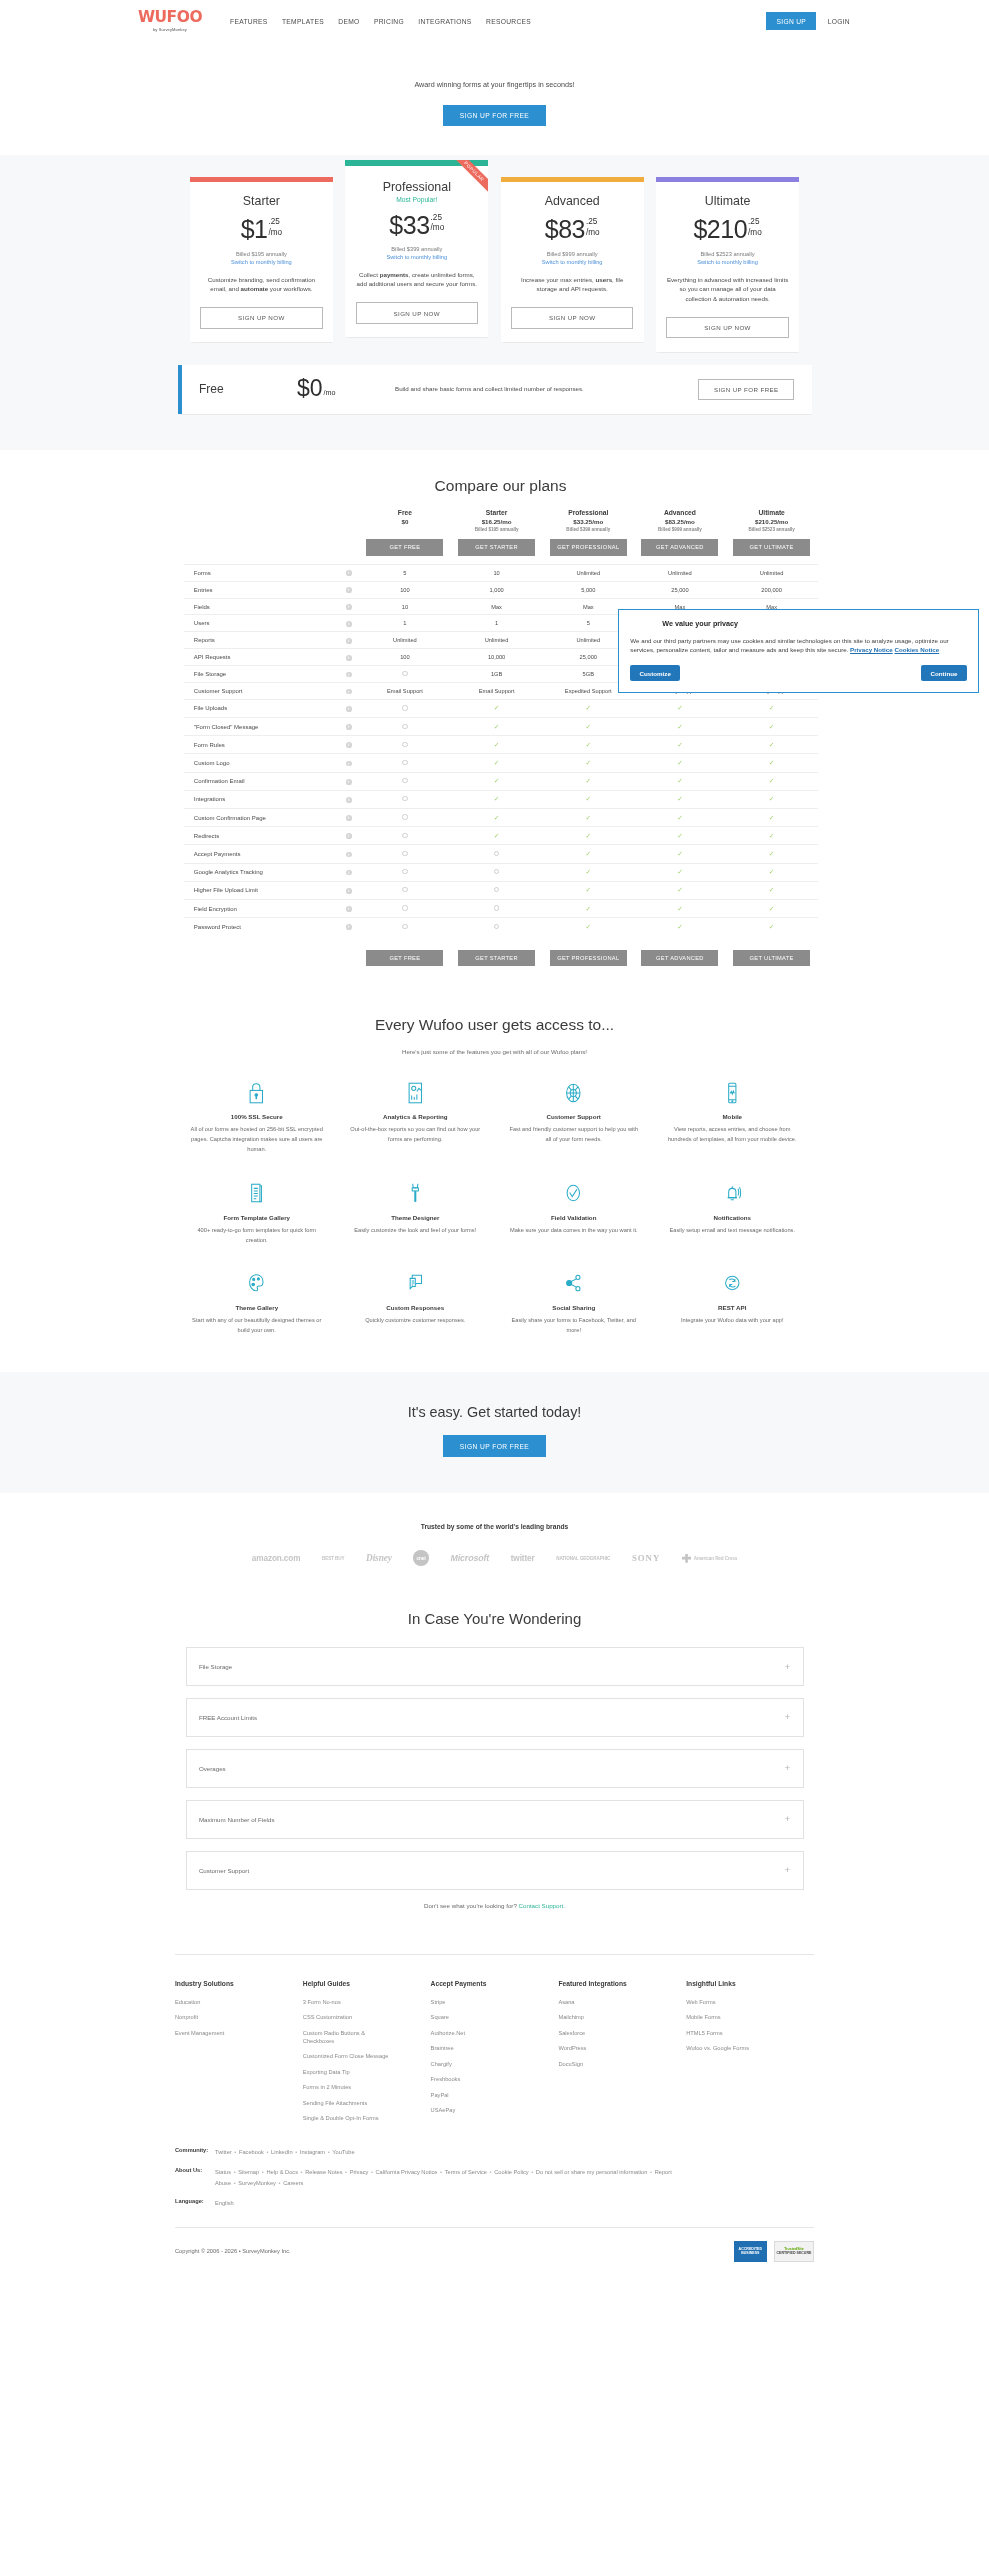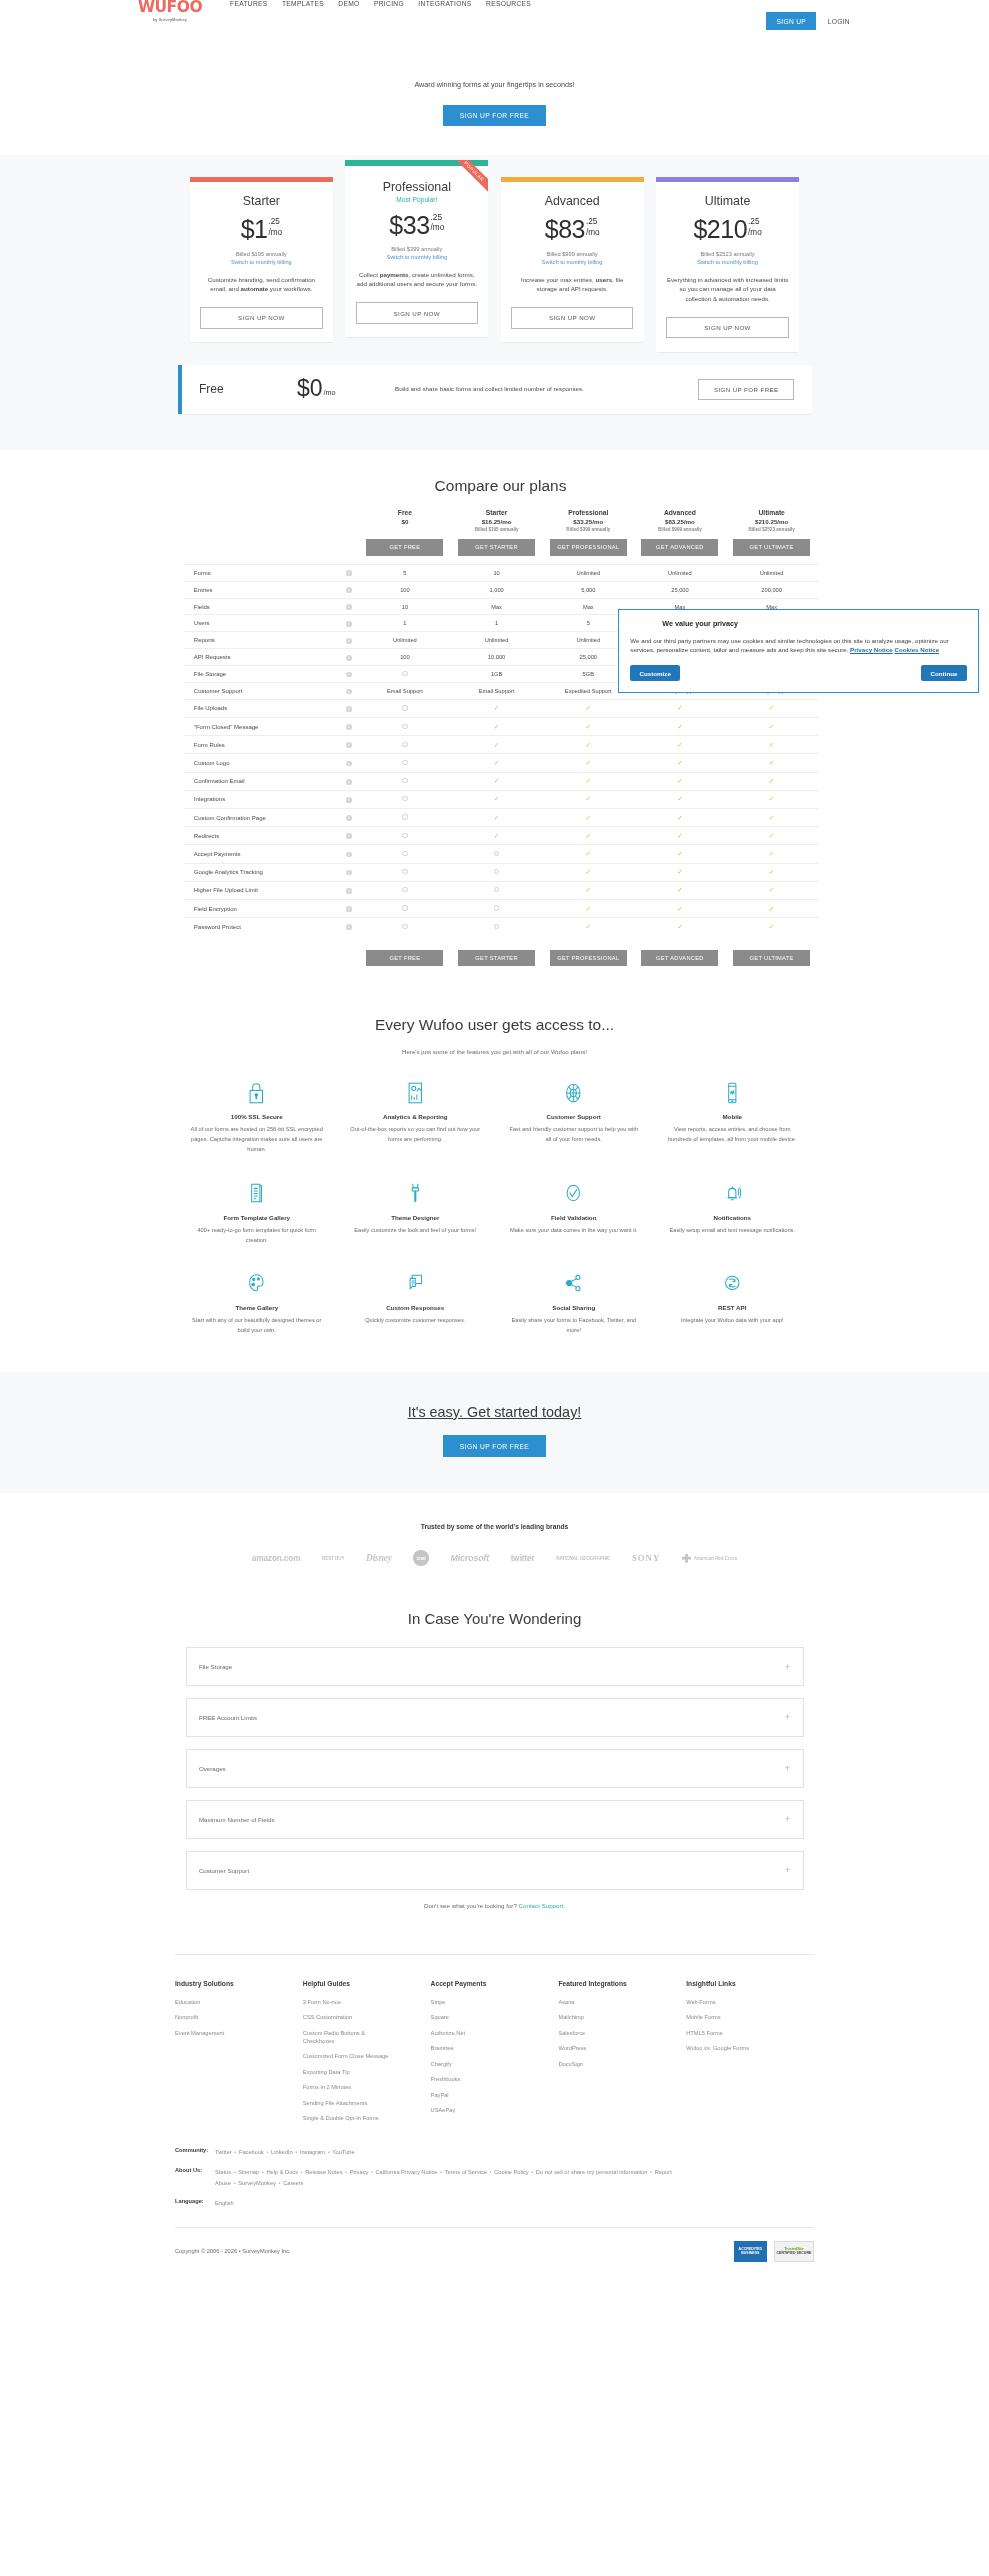--- a/index.html
+++ b/index.html
@@ -15,21 +15,21 @@
   a { text-decoration: none; color: inherit; }
 
   
   .site-header {
     height: 42px;
     background: #fff;
     display: flex;
     align-items: center;
     position: relative;
   }
-  .hdr-inner { width: 742px; margin: 0 auto; display: flex; height: 42px; padding: 0 15.5px; }
+  .hdr-inner { width: 742px; margin: 0 auto; display: flex; align-items: center; height: 42px; padding: 0 15.5px; }
   .logo-block { width: 62px; display: flex; flex-direction: column; align-items: center; }
   .logo-word { font-size: 15.5px; font-weight: bold; color: #ec6a5e; letter-spacing: -0.5px; font-family: "DejaVu Sans", sans-serif; line-height: 1; }
   .logo-sub { font-size: 4.1px; color: #555; margin-top: 1.5px; letter-spacing: 0.1px; }
   .main-nav { display: flex; gap: 14.4px; margin-left: 29px; }
   .main-nav a { font-size: 6.7px; letter-spacing: 0.3px; color: #4a4a4a; font-weight: 500; }
   .hdr-right { margin-left: auto; display: flex; align-items: center; gap: 11.3px; }
   .btn-signup-hdr {
     background: #2b8fd0; color: #fff; font-size: 6.7px; letter-spacing: 0.3px;
     padding: 5.7px 10.3px; border: none; cursor: pointer;
   }
@@ -135,21 +135,21 @@
   .fgrid { display: grid; grid-template-columns: repeat(4, 1fr); width: 634px; margin: 24px auto 0;
     row-gap: 24px; }
   .fcell { text-align: center; padding: 0 12.4px; }
   .ficon { height: 27px; display: flex; align-items: center; justify-content: center; color: #2aabc8; }
   .ficon svg { width: 20.6px; height: 24px; }
   .ftitle { font-size: 6.2px; font-weight: bold; color: #3b3b3b; margin-top: 7.2px; }
   .fdesc { font-size: 5.7px; color: #6a6a6a; line-height: 1.75; margin-top: 5.2px; }
 
   
   .easy-section { background: #f7f8fa; padding: 32px 0 36px; text-align: center; }
-  .easy-title { font-size: 14.4px; font-weight: 400; color: #3b3b3b; text-decoration: underline; }
+  .easy-title { font-size: 14.4px; font-weight: 400; color: #3b3b3b; }
 
   
   .brands-section { background: #fff; padding: 30px 0 23px; text-align: center; }
   .brands-title { font-size: 6.7px; font-weight: bold; color: #3b3b3b; }
   .brands-row { display: flex; justify-content: center; align-items: center; gap: 21.6px; margin-top: 20.6px; }
   .brand { color: #c4c4c4; font-size: 8.2px; font-weight: bold; letter-spacing: -0.1px; white-space: nowrap; }
   .brand.serif { font-family: "Liberation Serif", serif; letter-spacing: 1px; font-size: 8.8px; }
   .brand.italic { font-style: italic; font-size: 8.8px; }
   .brand.script { font-family: "Liberation Serif", serif; font-style: italic; font-size: 9.3px; }
   .brand.small { font-size: 4.6px; line-height: 1.15; text-align: left; }

